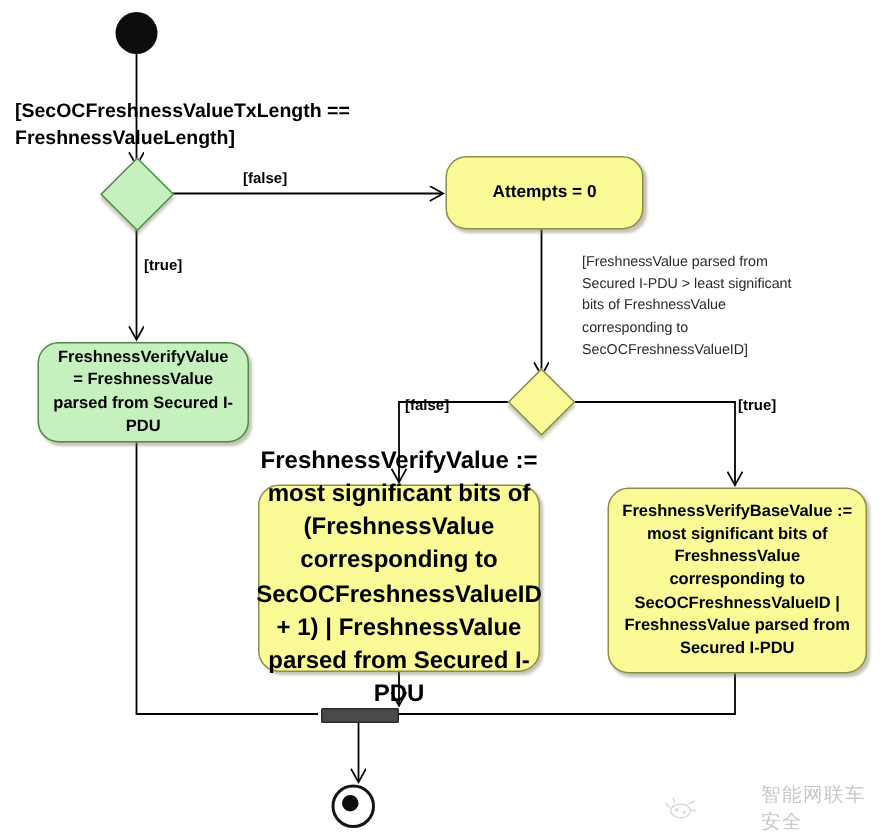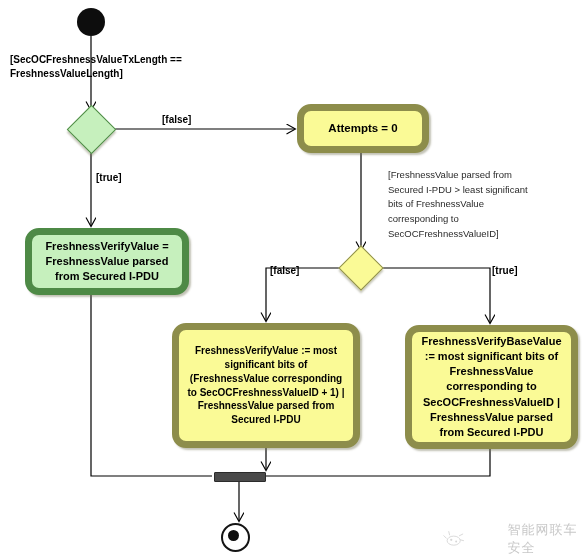--- a/index.html
+++ b/index.html
@@ -20,21 +20,21 @@
     left: 0;
     top: 0;
     width: 588px;
     height: 559px;
   }
 
   
   .node {
     position: absolute;
     box-sizing: border-box;
-    border: 7px solid #ef4444;
+    border: 1px solid #ef4444;
     border-radius: 14px;
     display: flex;
     align-items: center;
     justify-content: center;
     text-align: center;
     font-weight: bold;
     color: #000000;
     line-height: 1.38;
     padding: 4px 8px;
     box-shadow: 2px 2px 2px rgba(120,120,90,0.45);
@@ -47,26 +47,26 @@
   .node.green {
     background: #c6f0bd;
     border-color: #4e8a46;
   }
 
   #node-attempts {
     left: 297px; top: 104px; width: 132px; height: 49px;
     font-size: 11.5px;
   }
   #node-freshness-verify-value {
-    left: 25px; top: 228px; width: 164px; height: 67px;
+    left: 25px; top: 228px; width: 141px; height: 67px;
     font-size: 11px;
   }
   #node-most-significant-plus-one {
     left: 172px; top: 323px; width: 188px; height: 125px;
-    font-size: 10px;
+    font-size: 16px;
   }
   #node-base-value {
     left: 405px; top: 325px; width: 173px; height: 124px;
     font-size: 11px;
   }
 
   
   .diamond {
     position: absolute;
     box-sizing: border-box;
@@ -123,22 +123,22 @@
 
   
   .edge-label {
     position: absolute;
     font-weight: bold;
     color: #000000;
     white-space: nowrap;
     z-index: 6;
   }
   #guard-length {
-    left: 10px; top: 53px;
-    font-size: 10px;
+    left: 10px; top: 65px;
+    font-size: 13px;
     line-height: 1.35;
     white-space: pre-line;
   }
   #guard-false-top  { left: 162px; top: 114px; font-size: 10px; }
   #guard-true-left  { left: 96px;  top: 172px; font-size: 10px; }
   #guard-false-mid  { left: 270px; top: 265px; font-size: 10px; }
   #guard-true-right { left: 492px; top: 265px; font-size: 10px; }
 
   #guard-freshness {
     position: absolute;

